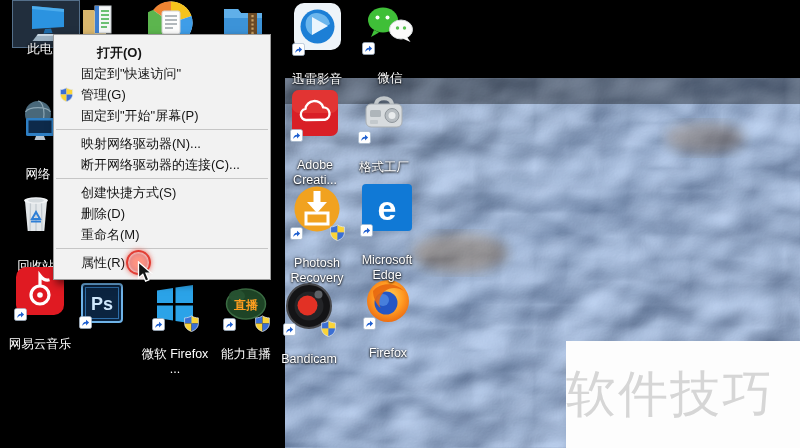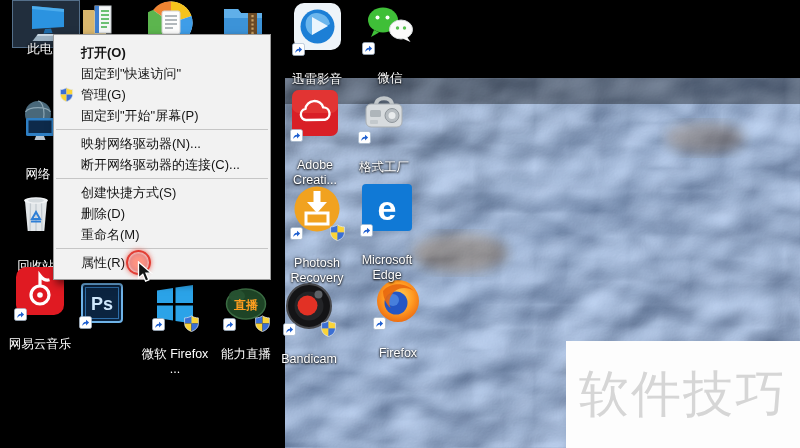--- a/index.html
+++ b/index.html
@@ -3,39 +3,39 @@
 <meta charset="utf-8">
 <style>
   html,body{margin:0;padding:0;background:#000;}
   #stage{position:relative;width:800px;height:448px;background:#000;overflow:hidden;
          font-family:"Liberation Sans","DejaVu Sans",sans-serif;}
   
   #water{position:absolute;left:285px;top:78px;width:515px;height:370px;z-index:1;}
   #water svg{display:block;}
   
   #watermark{position:absolute;left:566px;top:341px;width:234px;height:107px;background:#fdfdfd;
-             z-index:2;display:flex;align-items:center;justify-content:center;}
+             z-index:2;display:flex;align-items:center;justify-content:flex-start;}
   #watermark .wm-text{font-size:50px;color:#d6d6d6;letter-spacing:2px;font-weight:400;white-space:nowrap;}
   
   .desk-icon{position:absolute;width:76px;display:flex;flex-direction:column;align-items:center;z-index:3;cursor:default;}
   .ico{position:relative;}
   .lbl{margin-top:18px;font-size:12.5px;line-height:15px;color:#fff;text-align:center;
        text-shadow:0 1px 2px rgba(0,0,0,.95),0 0 3px rgba(0,0,0,.8);width:76px;}
   .badge-lnk{position:absolute;left:-2px;bottom:-2px;width:13px;height:13px;}
   .badge-shield{position:absolute;right:-4px;bottom:-3px;width:17px;height:17px;}
   #thispc-tile{position:absolute;left:12px;top:0;width:68px;height:48px;z-index:3;
                background:rgba(86,122,160,.38);border:1px solid rgba(135,175,215,.5);box-sizing:border-box;}
   #thispc-tile .ico{position:absolute;left:12px;top:2px;}
   #thispc-tile .lbl{position:absolute;left:0;top:41px;width:66px;margin:0;}
   
   #menu{position:absolute;left:53px;top:34px;width:218px;background:#f2f2f2;
         border:1px solid #9c9c9c;box-shadow:3px 4px 8px rgba(0,0,0,.55);
         padding:7px 0 6px 0;z-index:10;box-sizing:border-box;}
   .mi{position:relative;height:21px;line-height:21px;padding-left:27px;font-size:13px;color:#151515;white-space:nowrap;}
-  .mi.bold{font-weight:bold;}
+  .mi.bold{font-weight:bold;margin-left:16px;}
   .mi-shield{position:absolute;left:5px;top:3px;width:15px;height:15px;}
   .sep{height:1px;background:#c6c6c6;margin:3px 2px;}
   
   #click-ring{position:absolute;left:126px;top:250px;width:21px;height:21px;border-radius:50%;
               border:2px solid rgba(225,45,35,.9);z-index:20;
               background:radial-gradient(circle,rgba(255,130,110,.85) 0 28%,rgba(230,55,45,.55) 55%,rgba(230,55,45,.12) 78%);
               box-shadow:0 0 5px rgba(235,70,55,.8);}
   #cursor{position:absolute;left:137px;top:261px;z-index:21;}
 </style>
 </head>
@@ -289,21 +289,21 @@
       <svg class="badge-lnk">
           <use href="#sym-link"></use>
         </svg>
       <svg class="badge-shield">
           <use href="#sym-shield"></use>
         </svg>
     </div>
     <div class="lbl">Bandicam</div>
   </div>
 
-  <div class="desk-icon" style="left:360px;top:278px">
+  <div class="desk-icon" style="left:350px;top:278px">
     <div class="ico">
       <svg width="46" height="46" viewBox="0 0 46 46">
         <defs>
           <radialGradient id="ffg" cx="0.5" cy="0.42" r="0.65">
             <stop offset="0" stop-color="#ffd75e"></stop>
             <stop offset="0.55" stop-color="#ff9a22"></stop>
             <stop offset="1" stop-color="#e8600e"></stop>
           </radialGradient>
         </defs>
         <circle cx="23" cy="23" r="21" fill="url(#ffg)"></circle>

